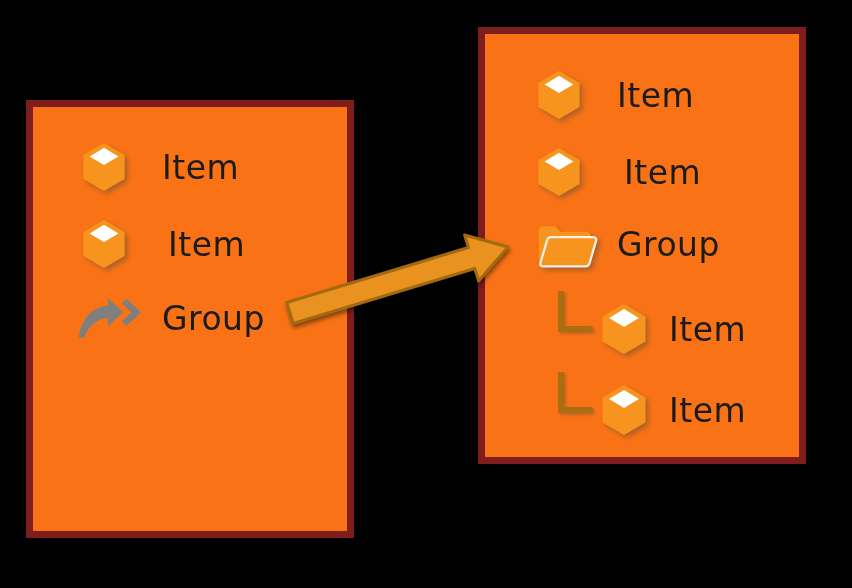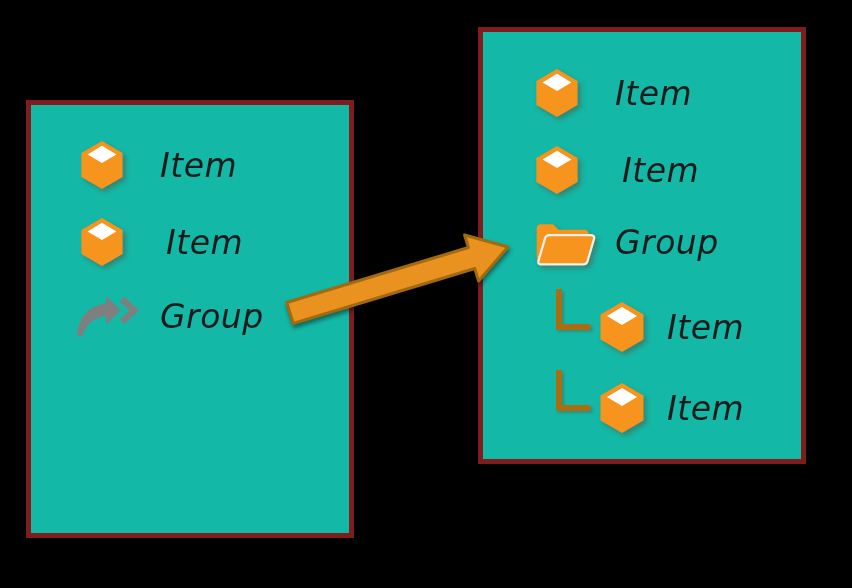--- a/index.html
+++ b/index.html
@@ -1,23 +1,22 @@
 <!DOCTYPE html>
 <html><head>
 <meta charset="utf-8">
 <style>
   html,body { margin:0; padding:0; background:#000; }
   .stage {
     position:relative; width:852px; height:588px; background:#000000;
     overflow:hidden; font-family:"DejaVu Sans","Liberation Sans",sans-serif;
   }
   .panel {
-    position:absolute; background:#14b8a6; border:5px solid #7f1d1d;
+    position:absolute; background:#f97316; border:7px solid #7f1d1d;
     box-sizing:border-box;
-    font-style:italic;
   }
   .panel.source { left:26px; top:100px; width:328px; height:438px; }
   .panel.target { left:478px; top:27px; width:328px; height:437px; }
   .row { position:absolute; display:flex; align-items:center; }
   .label {
     font-size:33px; color:#1b1b1b; line-height:1; white-space:nowrap;
     letter-spacing:0.5px;
   }
   .icon { display:inline-flex; flex:0 0 auto; }
   .icon svg { display:block; }

